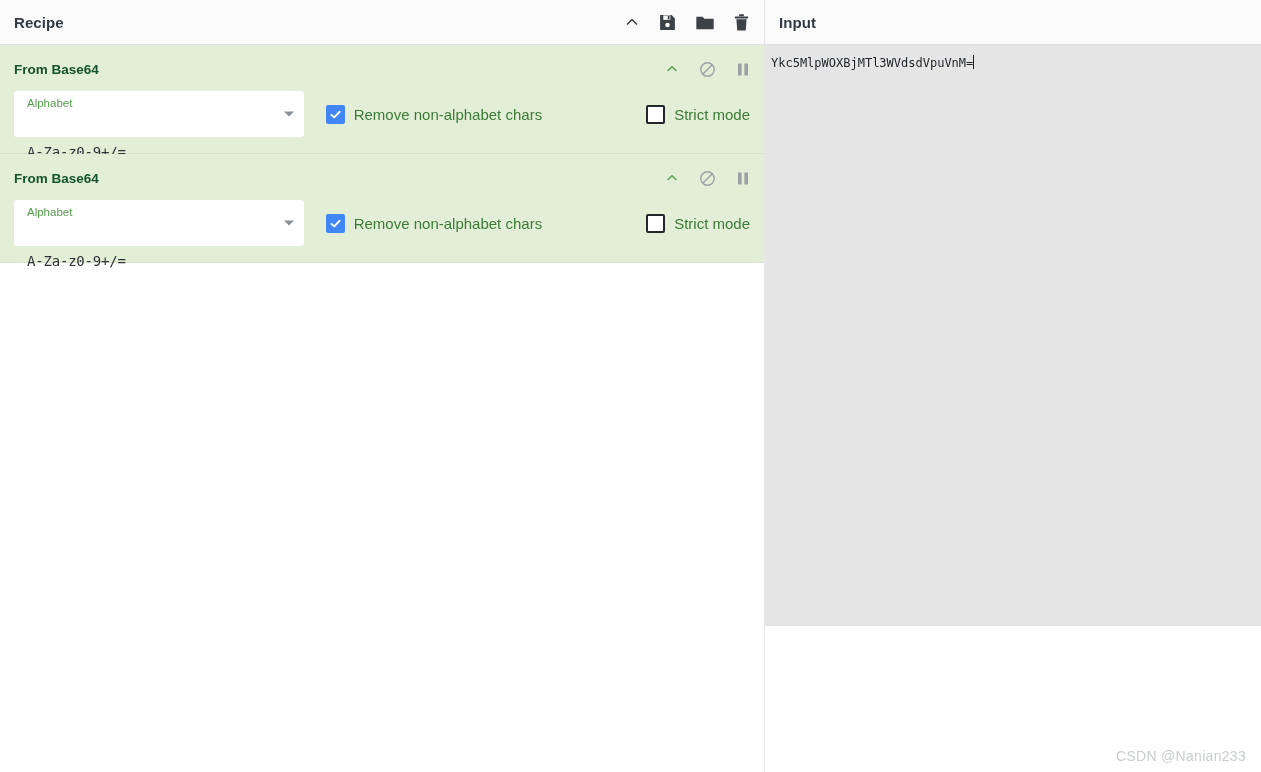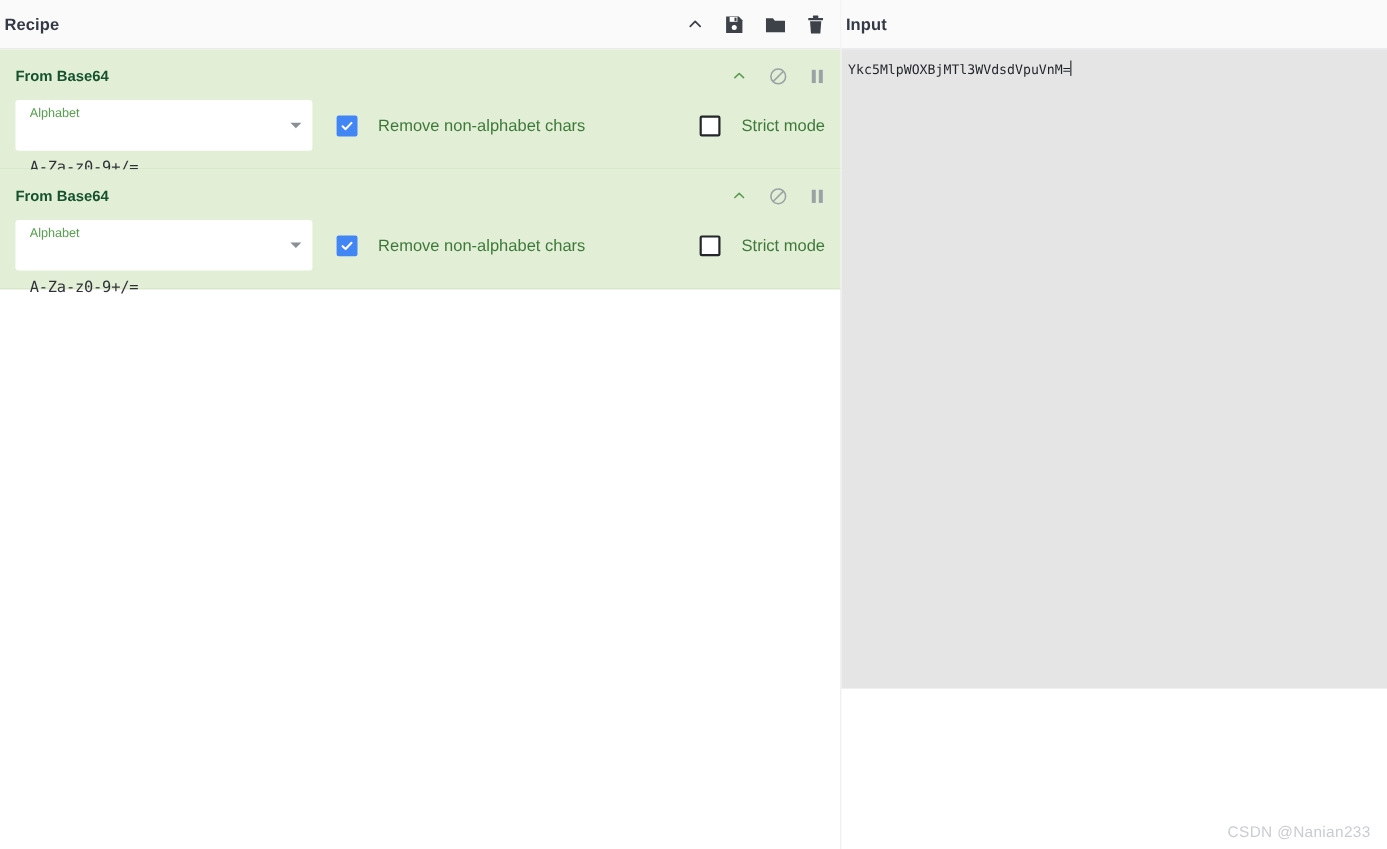--- a/index.html
+++ b/index.html
@@ -17,21 +17,21 @@
     background: #ffffff;
     border-right: 1px solid #e7e7ea;
     display: flex; flex-direction: column;
     position: relative;
   }
   .pane-header {
     height: 45px; flex: 0 0 45px;
     background: #fafafa;
     border-bottom: 1px solid #e2e2e4;
     display: flex; align-items: center;
-    padding: 0 14px 0 4px;
+    padding: 0 14px 0 14px;
   }
   .pane-title {
     font-size: 15px; font-weight: bold; color: #333a45;
     letter-spacing: .1px;
   }
   .pane-header-icons {
     margin-left: auto; display: flex; align-items: center; gap: 18px;
     color: #3d4148;
   }
   .pane-header-icons .hicon { display: flex; align-items: center; justify-content: center; cursor: pointer; }
@@ -75,21 +75,21 @@
     letter-spacing: -.2px;
   }
   .arg-caret {
     position: absolute; right: 10px; top: 50%; transform: translateY(-50%);
     width: 0; height: 0;
     border-left: 5px solid transparent;
     border-right: 5px solid transparent;
     border-top: 5px solid #888f95;
   }
 
-  .checkwrap { display: flex; align-items: center; cursor: pointer; gap: 10px; }
+  .checkwrap { display: flex; align-items: center; cursor: pointer; }
   .checkwrap.first { margin-left: 22px; }
   .checkwrap.second { margin-left: 60px; padding-left: 44px; }
   .cbox {
     width: 19px; height: 19px; border-radius: 2px;
     display: flex; align-items: center; justify-content: center;
     flex: 0 0 19px;
   }
   .cbox.on { background: #4285f4; }
   .cbox.off { background: #ffffff; border: 2px solid #23272b; }
   .cbox .tick { width: 13px; height: 13px; }

